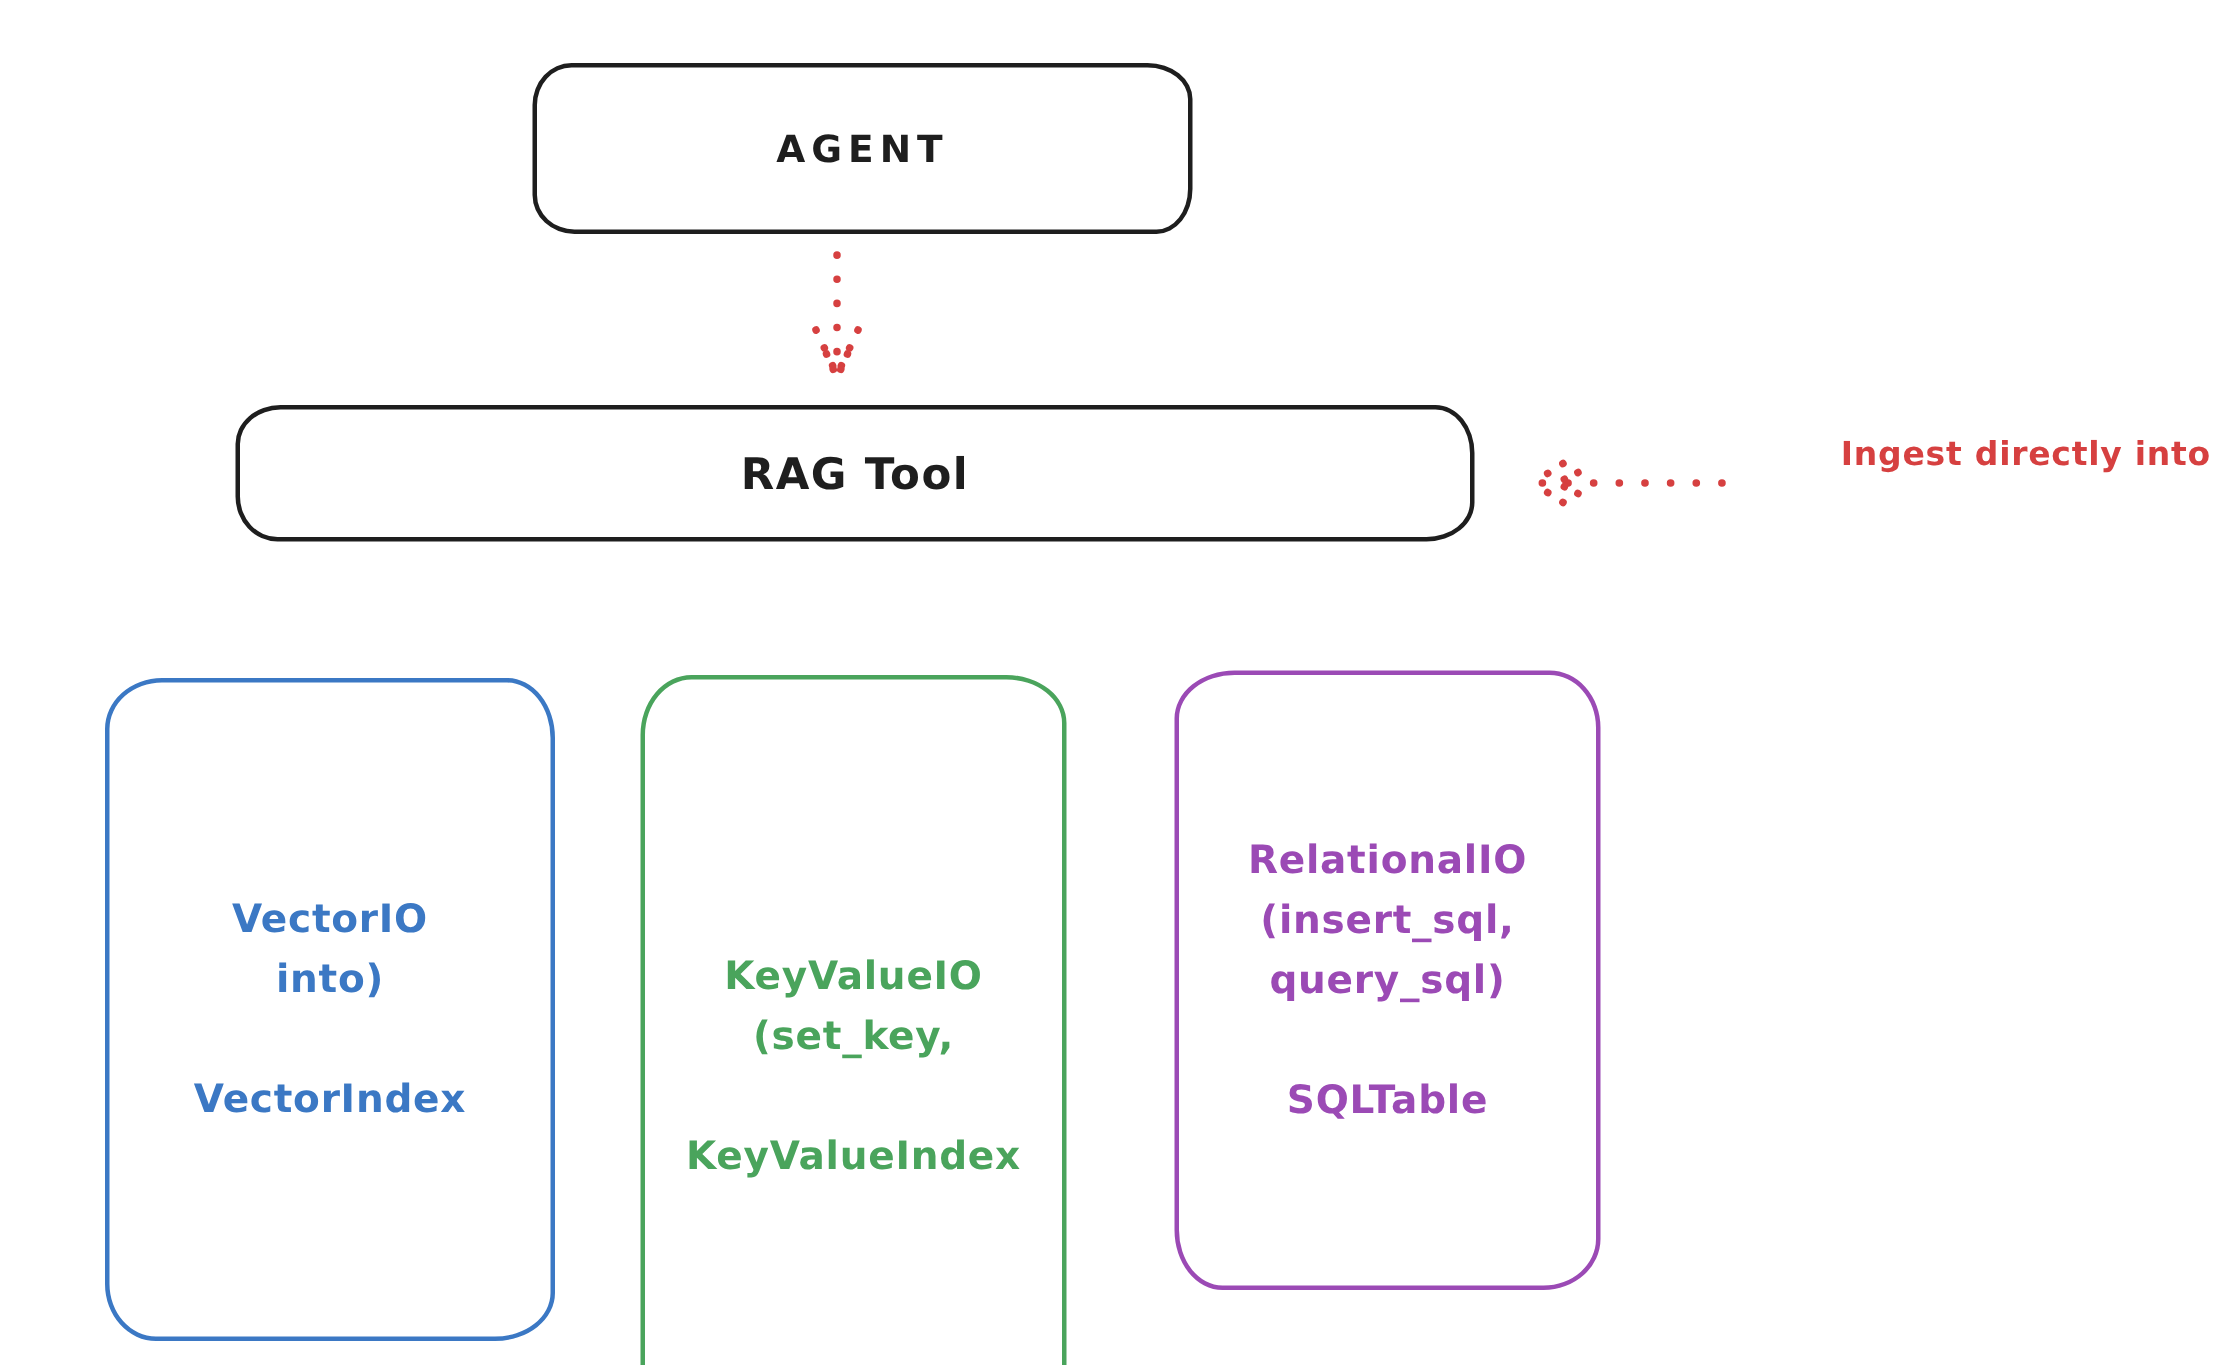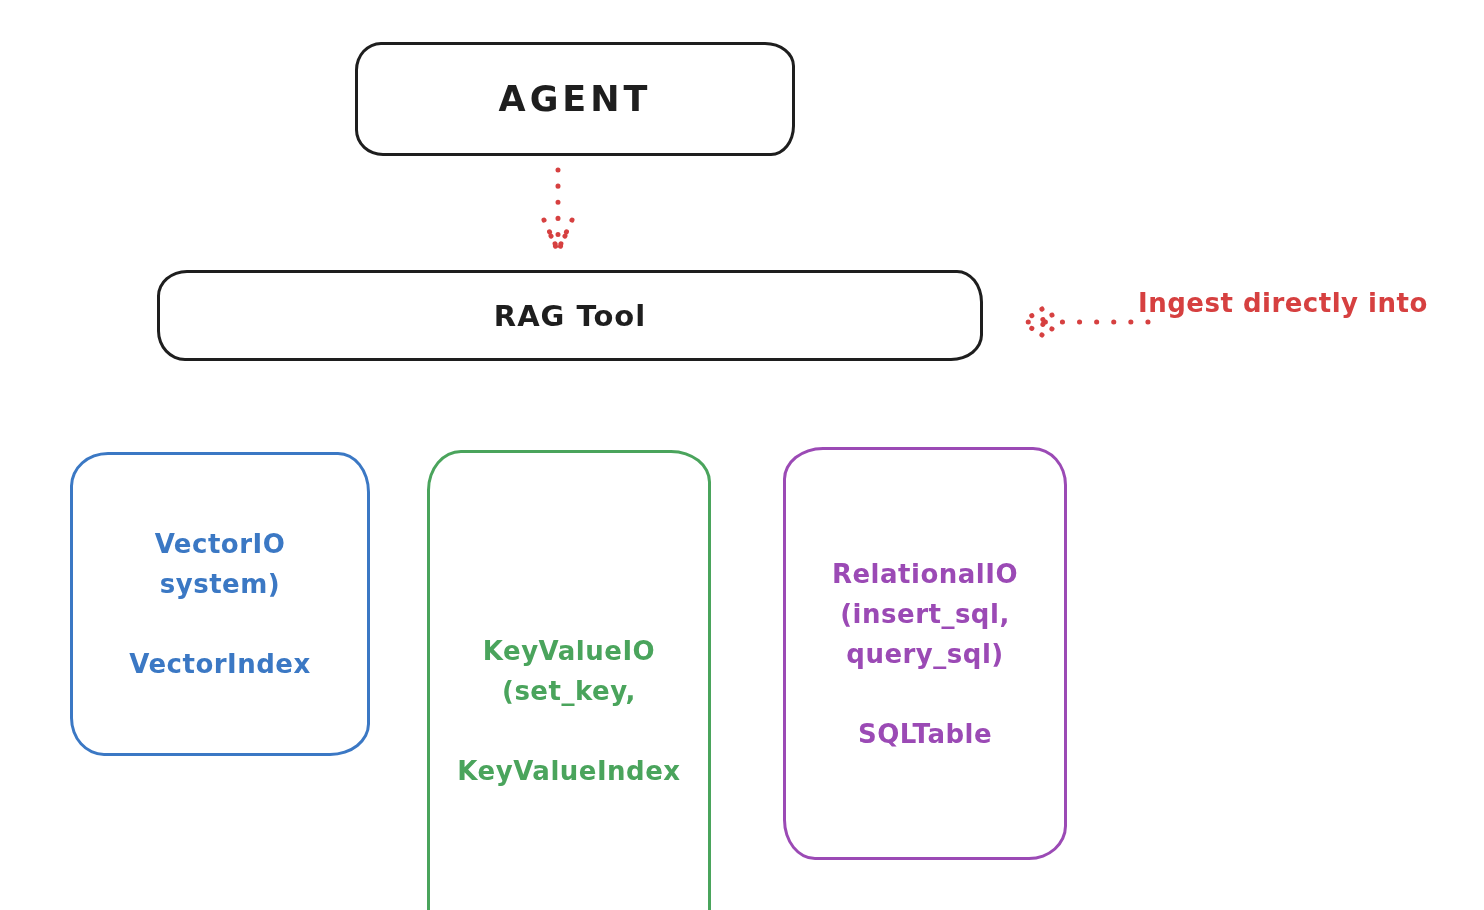--- a/index.html
+++ b/index.html
@@ -22,21 +22,21 @@
     background: #ffffff;
     display: flex;
     align-items: center;
     justify-content: center;
     text-align: center;
   }
   .node-agent {
     left: 355px; top: 42px;
     width: 440px; height: 114px;
     border-radius: 26px 30px 24px 28px / 28px 24px 30px 26px;
-    font-size: 35px;
+    font-size: 25px;
     font-weight: bold;
     letter-spacing: 4px;
     color: var(--color-ink, #1e1e1e);
   }
   .node-rag {
     left: 157px; top: 270px;
     width: 826px; height: 91px;
     border-radius: 30px 26px 32px 28px / 26px 32px 26px 30px;
     font-size: 29px;
     font-weight: 600;
@@ -54,21 +54,21 @@
     align-items: center;
     justify-content: center;
     text-align: center;
     font-size: 26px;
     font-weight: bold;
     line-height: 40px;
     letter-spacing: 0.5px;
   }
   .store-vector {
     left: 70px; top: 452px;
-    width: 300px; height: 304px;
+    width: 300px; height: 442px;
     border-color: var(--color-blue, #3b78c4);
     color: var(--color-blue, #3b78c4);
     border-radius: 38px 32px 40px 34px / 34px 40px 32px 38px;
   }
   .store-keyvalue {
     left: 427px; top: 450px;
     width: 284px; height: 521px;
     border-color: var(--color-green, #4aa45c);
     color: var(--color-green, #4aa45c);
     border-radius: 34px 40px 32px 38px / 40px 32px 38px 34px;
@@ -80,23 +80,23 @@
     color: var(--color-purple, #9b4ab5);
     border-radius: 40px 34px 38px 32px / 32px 38px 34px 40px;
   }
   .store-index {
     margin-top: 40px;
   }
   .annotation {
     position: absolute;
     left: 1138px; top: 282px;
     width: 336px;
-    text-align: left;
+    text-align: right;
     color: var(--color-red, #d64040);
-    font-size: 26px;
+    font-size: 22px;
     font-weight: bold;
     line-height: 43px;
     letter-spacing: 0.5px;
   }
   .arrow-svg {
     position: absolute;
   }
   .arrow-down-svg { left: 536px; top: 162px; }
   .arrow-left-svg { left: 1014px; top: 300px; }
 </style>
@@ -132,21 +132,21 @@
       <path d="M 38 7 L 24 0" stroke-dasharray="0.1 10"></path>
     </g>
   </svg>
 
   <div class="annotation">
     <div>Ingest directly into</div>
   </div>
 
   <div class="store-box store-vector">
     <div>VectorIO</div>
-    <div>system)</div>
+    <div>into)</div>
     <div class="store-index">VectorIndex</div>
   </div>
 
   <div class="store-box store-keyvalue">
     <div>KeyValueIO</div>
     <div>(set_key,</div>
     <div class="store-index">KeyValueIndex</div>
   </div>
 
   <div class="store-box store-relational">

